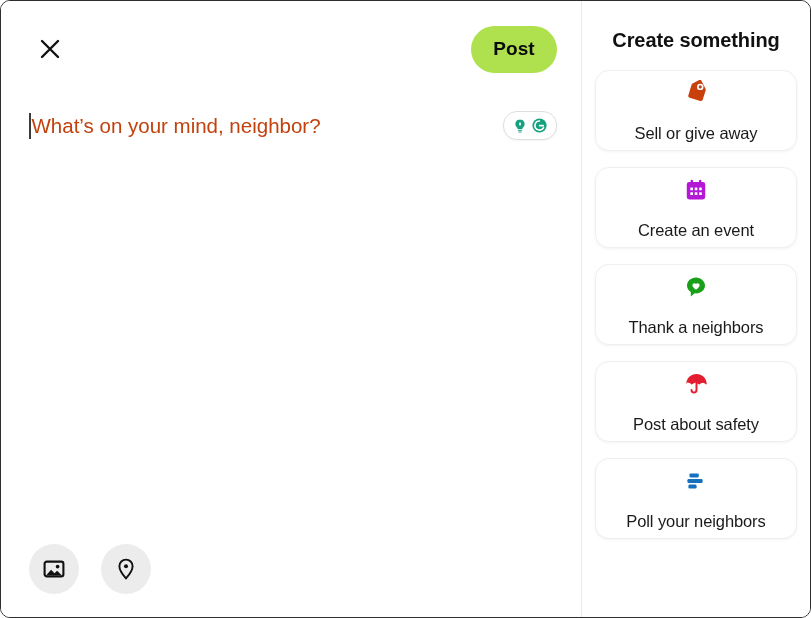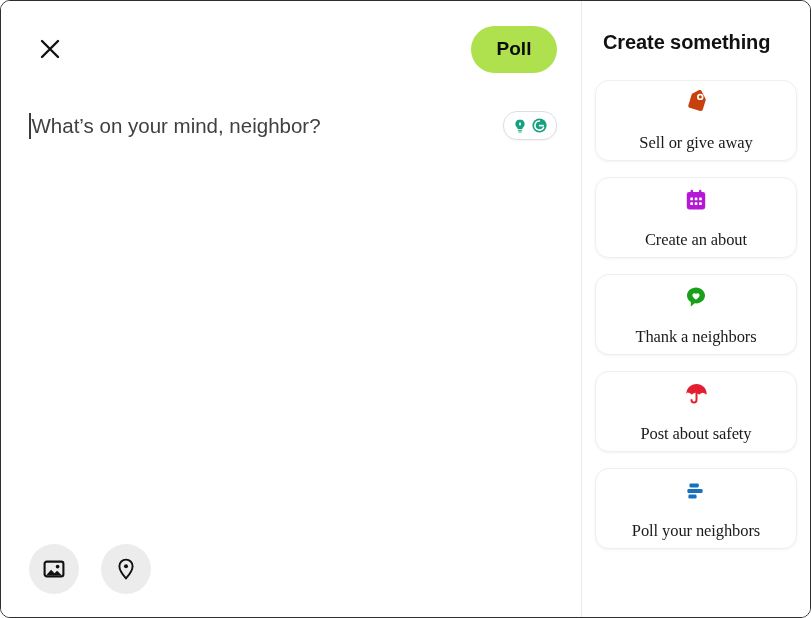--- a/index.html
+++ b/index.html
@@ -110,21 +110,21 @@
   .caret {
     display: inline-block;
     width: 1.5px;
     height: 26px;
     background: #3c3c3c;
     margin-right: 1px;
     flex: 0 0 auto;
   }
 
   .placeholder {
-    color: #404040;
+    color: #c2410c;
     font-size: 20.5px;
     font-family: "Liberation Sans", sans-serif;
     letter-spacing: 0;
     white-space: nowrap;
   }
 
   
   .assist-pill {
     flex: 0 0 auto;
     margin-top: 2px;
@@ -181,27 +181,27 @@
     position: relative;
     flex: 1 1 auto;
     height: 100%;
     background: #ffffff;
     box-sizing: border-box;
     padding: 0 13px;
     overflow: hidden;
   }
 
   .sidebar-title {
-    text-align: left;
+    text-align: center;
     font-size: 20px;
     font-weight: 700;
     color: #111111;
     letter-spacing: -0.1px;
-    margin: 8px;
-    padding: 22px 0 18px 0;
+    margin: 0;
+    padding: 28px 0 18px 0;
   }
 
   .create-card {
     position: relative;
     height: 81px;
     margin-bottom: 16px;
     border: 1px solid #efefef;
     border-radius: 14px;
     background: #ffffff;
     box-shadow: 0 1px 3px rgba(0,0,0,.055);
@@ -218,41 +218,41 @@
     width: 26px;
     height: 26px;
     display: flex;
     align-items: center;
     justify-content: center;
   }
 
   .card-label {
     font-size: 16.5px;
     color: #1a1a1a;
-    font-family: Liberation Serif, serif;
+    font-family: Liberation Sans, sans-serif;
     letter-spacing: -0.1px;
     line-height: 1;
     margin-top: 12px;
   }
 </style>
 </head>
 <body>
 
 <div class="window">
 
   <div class="composer">
 
     <div class="composer-topbar">
       <button class="close-button">
         <svg width="22" height="22" viewBox="0 0 22 22">
           <path d="M3 3 L19 19 M19 3 L3 19" stroke="#111111" stroke-width="2.4" stroke-linecap="round"></path>
         </svg>
       </button>
 
-      <button class="next-button">Poll</button>
+      <button class="next-button">Post</button>
     </div>
 
     <div class="editor-area">
       <div class="editor-row">
 
         <div class="editor-text-wrap">
           <span class="caret"></span>
           <span class="placeholder">What’s on your mind, neighbor?</span>
         </div>
 
@@ -315,21 +315,21 @@
           <rect x="15" y="1.8" width="2.4" height="4" rx="1.2" fill="#b417d6"></rect>
           <rect x="2.8" y="4" width="18.4" height="17.4" rx="2.4" fill="#b417d6"></rect>
           <rect x="6.3" y="9.6" width="2.7" height="2.7" rx=".5" fill="#ffffff"></rect>
           <rect x="10.7" y="9.6" width="2.7" height="2.7" rx=".5" fill="#ffffff"></rect>
           <rect x="15.1" y="9.6" width="2.7" height="2.7" rx=".5" fill="#ffffff"></rect>
           <rect x="6.3" y="14.2" width="2.7" height="2.7" rx=".5" fill="#ffffff"></rect>
           <rect x="10.7" y="14.2" width="2.7" height="2.7" rx=".5" fill="#ffffff"></rect>
           <rect x="15.1" y="14.2" width="2.7" height="2.7" rx=".5" fill="#ffffff"></rect>
         </svg>
       </span>
-      <span class="card-label">Create an about</span>
+      <span class="card-label">Create an event</span>
     </div>
 
     <div class="create-card">
       <span class="card-icon">
         <svg width="24" height="24" viewBox="0 0 24 24">
           <path d="M12 2.4c-5 0-9 3.6-9 8.1 0 2.7 1.5 5.1 3.8 6.6v4.3l3.9-3.1c.43.06.87.1 1.3.1 5 0 9-3.6 9-7.9s-4-8.1-9-8.1z" fill="#19a019"></path>
           <path d="M12 14.6c-.2 0-3.6-2.1-3.6-4.3 0-1.2.9-2.1 2-2.1.7 0 1.3.4 1.6.9.3-.5.9-.9 1.6-.9 1.1 0 2 .9 2 2.1 0 2.2-3.4 4.3-3.6 4.3z" fill="#ffffff"></path>
         </svg>
       </span>
       <span class="card-label">Thank a neighbors</span>

